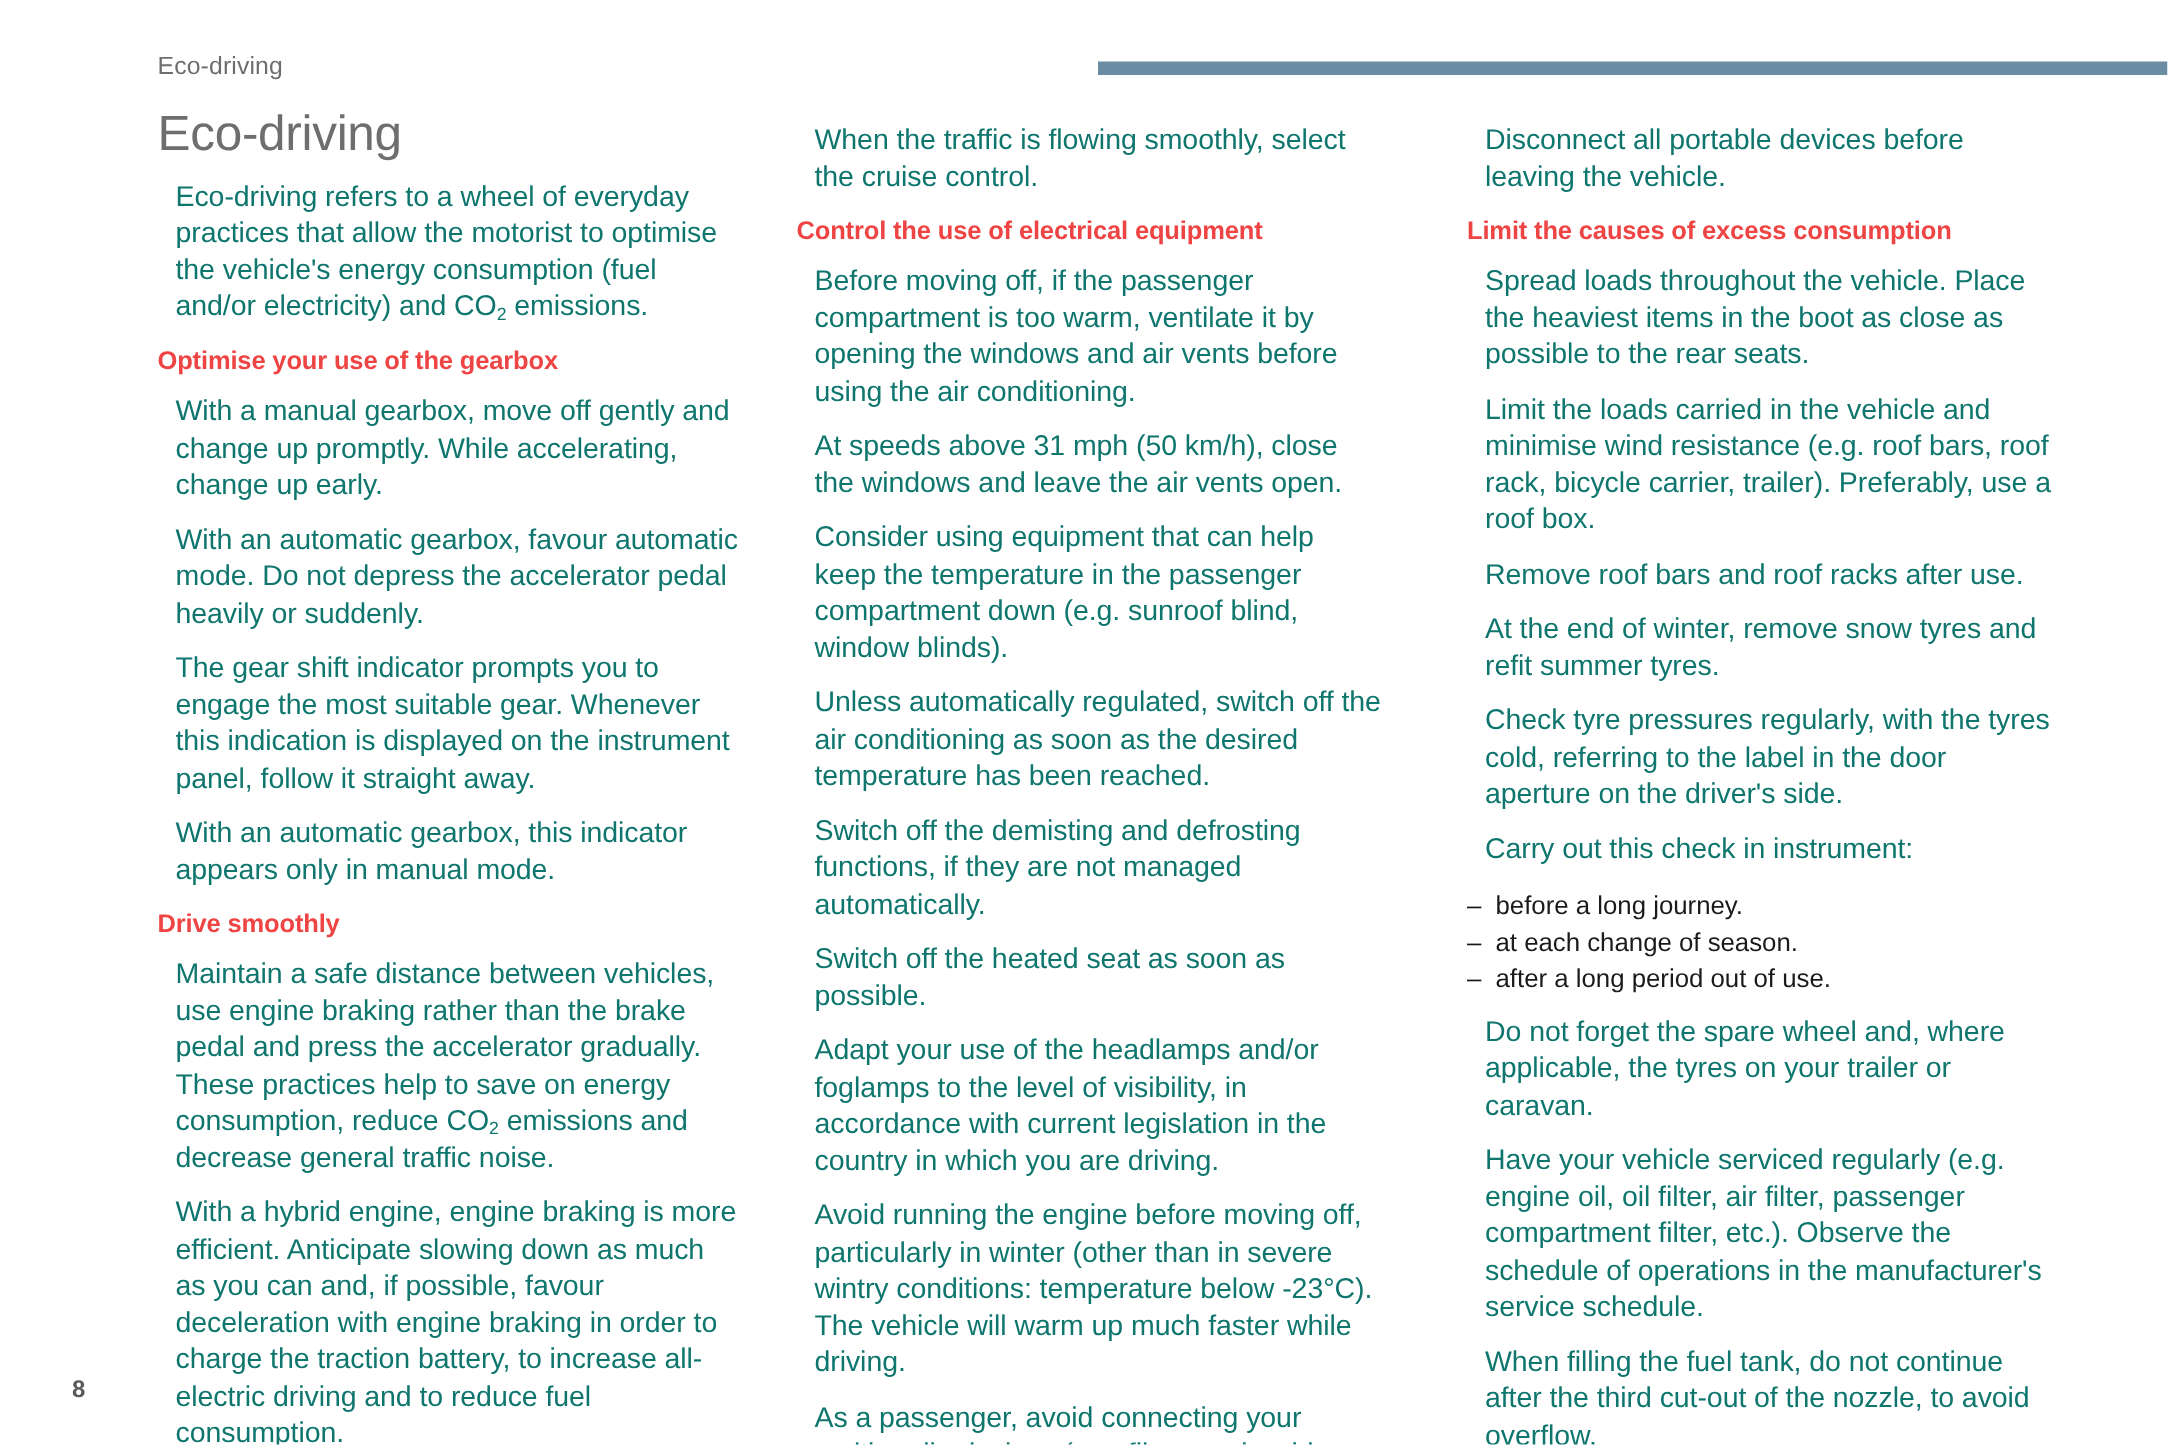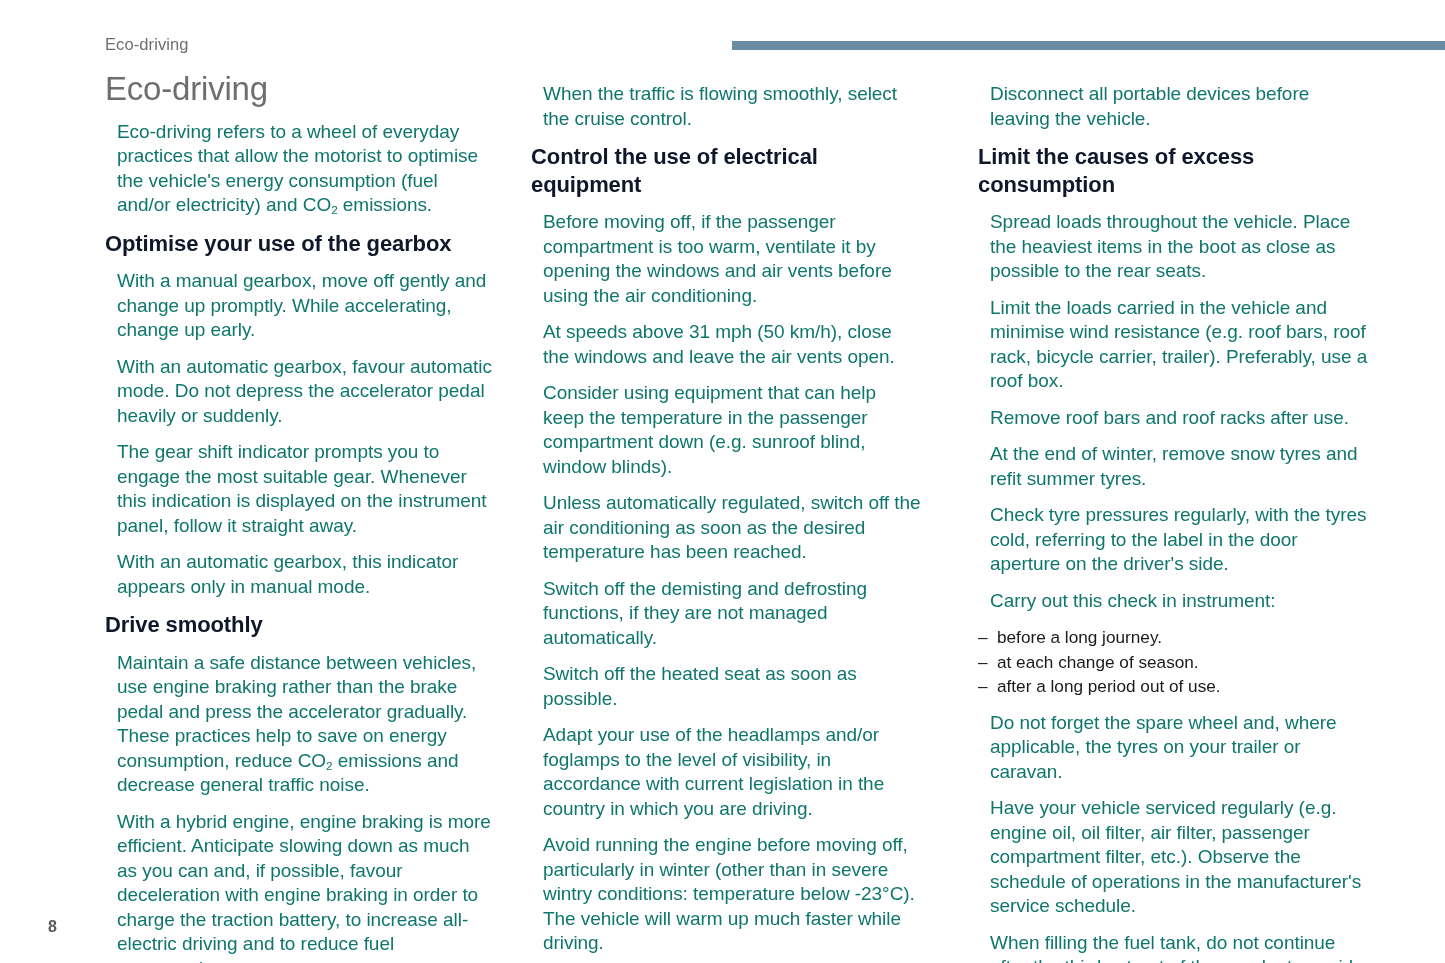--- a/index.html
+++ b/index.html
@@ -61,23 +61,23 @@
   
   .doc-title {
     font-size: 33px;
     font-weight: 400;
     color: #6e6e6e;
     margin: 0 0 11px 0;
     line-height: 1.15;
     letter-spacing: -0.2px;
   }
   .sec-head {
-    font-size: 22px;
+    font-size: 17px;
     font-weight: bold;
-    color: #0f172a;
+    color: #ef4444;
     margin: 12px 0 9px 0;
     line-height: 1.25;
     letter-spacing: -0.1px;
   }
   .col-2 .sec-head:first-child,
   .col-3 .sec-head:first-child {
     margin-top: 0;
   }
   p.para {
     font-size: 19px;

